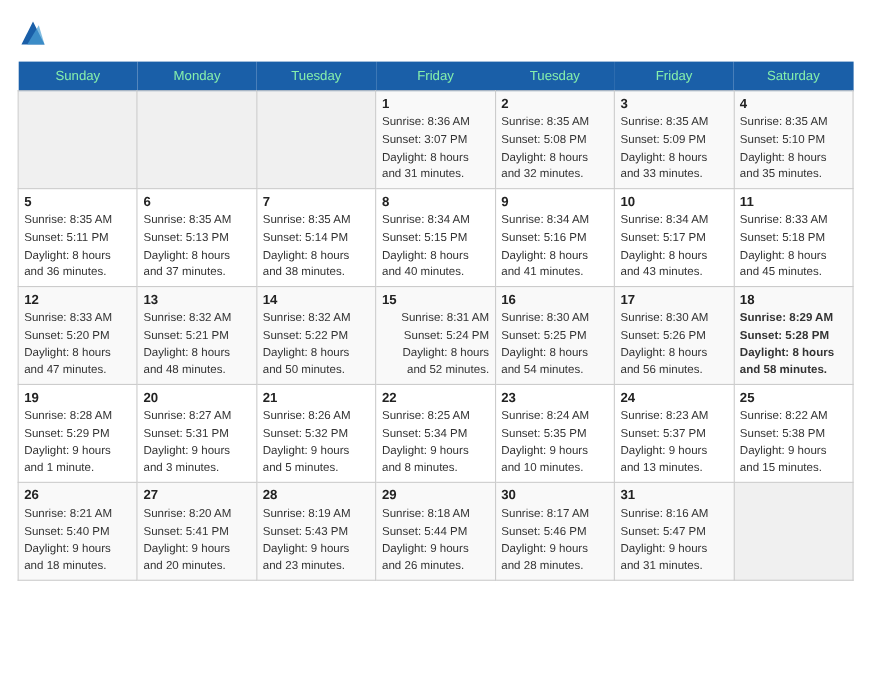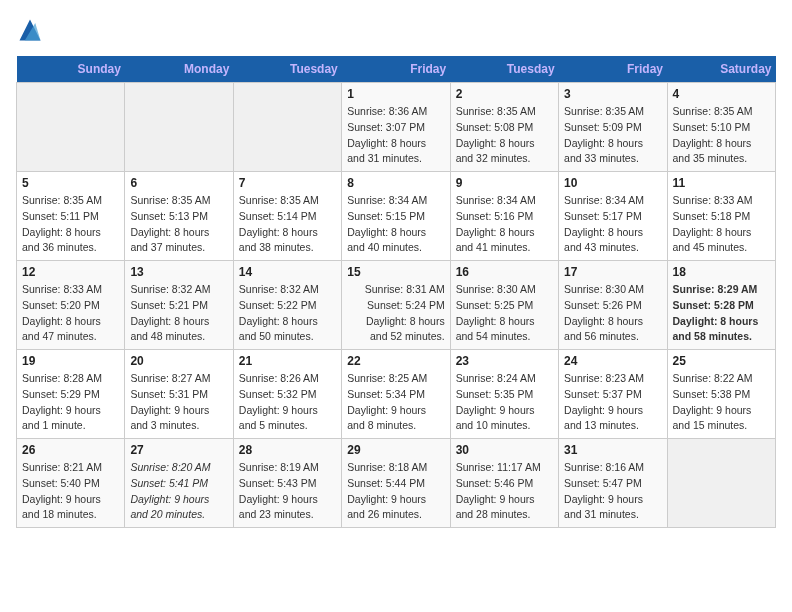--- a/index.html
+++ b/index.html
@@ -46,25 +46,25 @@
       color: #555;
       font-weight: normal;
     }
     table {
       width: 100%;
       border-collapse: collapse;
       font-size: 11px;
     }
     thead tr th {
       background: #1a5fa8;
-      color: #c4b5fd;
+      color: #86efac;
       padding: 6px 4px;
-      text-align: right;
+      text-align: center;
       font-size: 12px;
-      font-weight: bold;
+      font-weight: normal;
     }
     tbody tr td {
       border: 1px solid #ccc;
       vertical-align: top;
       padding: 4px 5px;
       min-height: 80px;
       width: 107px;
     }
     tbody tr:nth-child(odd) td {
       background: #f9f9f9;
@@ -283,39 +283,39 @@
       </tr>
       <tr>
         <td>
           <div class="day-num">26</div>
           <div class="day-info" style="white-space: pre-line;">Sunrise: 8:21 AM
 Sunset: 5:40 PM
 Daylight: 9 hours and 18 minutes.</div>
         </td>
         <td>
           <div class="day-num">27</div>
-          <div class="day-info" style="white-space: pre-line; font-style: italic;">Sunrise: 8:20 AM
+          <div class="day-info" style="white-space: pre-line;">Sunrise: 8:20 AM
 Sunset: 5:41 PM
 Daylight: 9 hours and 20 minutes.</div>
         </td>
         <td>
           <div class="day-num">28</div>
           <div class="day-info" style="white-space: pre-line;">Sunrise: 8:19 AM
 Sunset: 5:43 PM
 Daylight: 9 hours and 23 minutes.</div>
         </td>
         <td>
           <div class="day-num">29</div>
           <div class="day-info" style="white-space: pre-line;">Sunrise: 8:18 AM
 Sunset: 5:44 PM
 Daylight: 9 hours and 26 minutes.</div>
         </td>
         <td>
           <div class="day-num">30</div>
-          <div class="day-info" style="white-space: pre-line;">Sunrise: 11:17 AM
+          <div class="day-info" style="white-space: pre-line;">Sunrise: 8:17 AM
 Sunset: 5:46 PM
 Daylight: 9 hours and 28 minutes.</div>
         </td>
         <td>
           <div class="day-num">31</div>
           <div class="day-info" style="white-space: pre-line;">Sunrise: 8:16 AM
 Sunset: 5:47 PM
 Daylight: 9 hours and 31 minutes.</div>
         </td>
         <td class="empty"></td>

